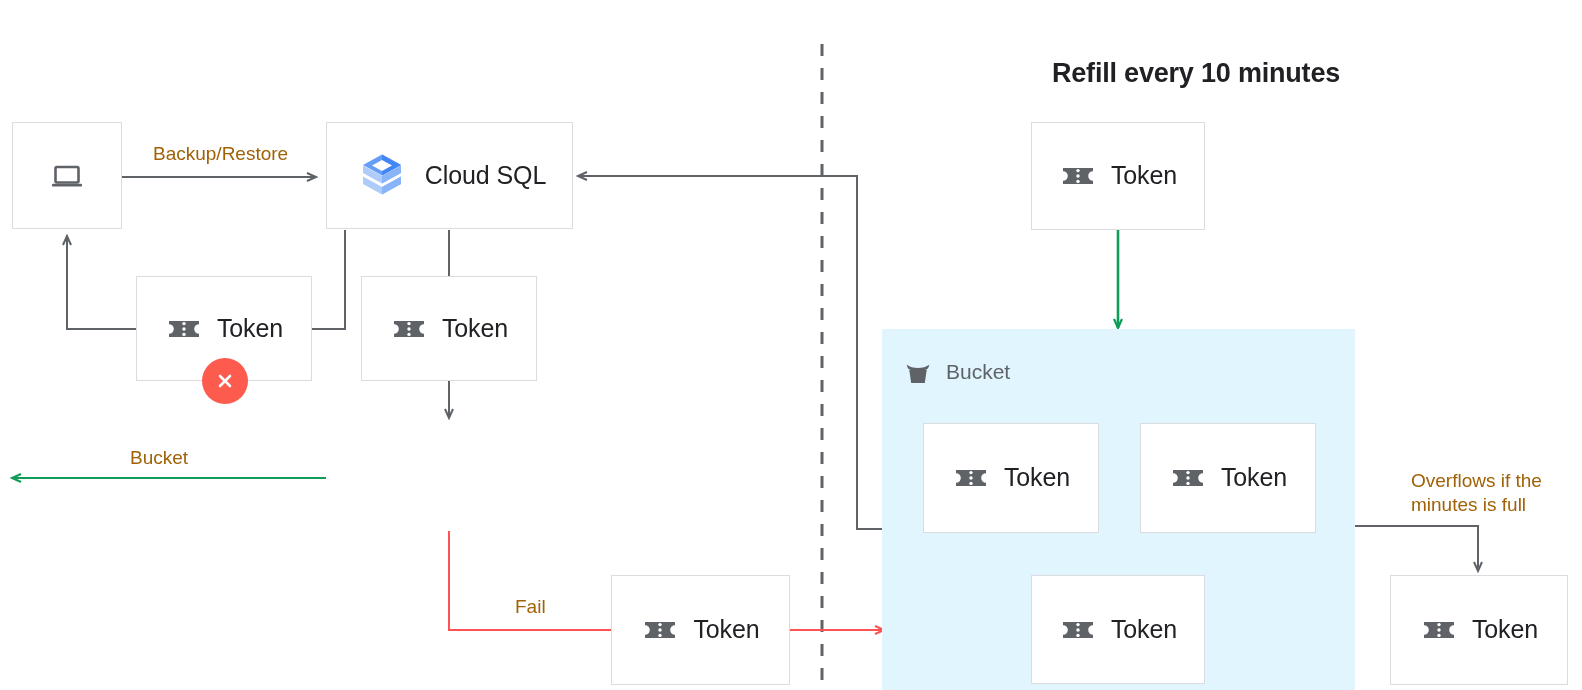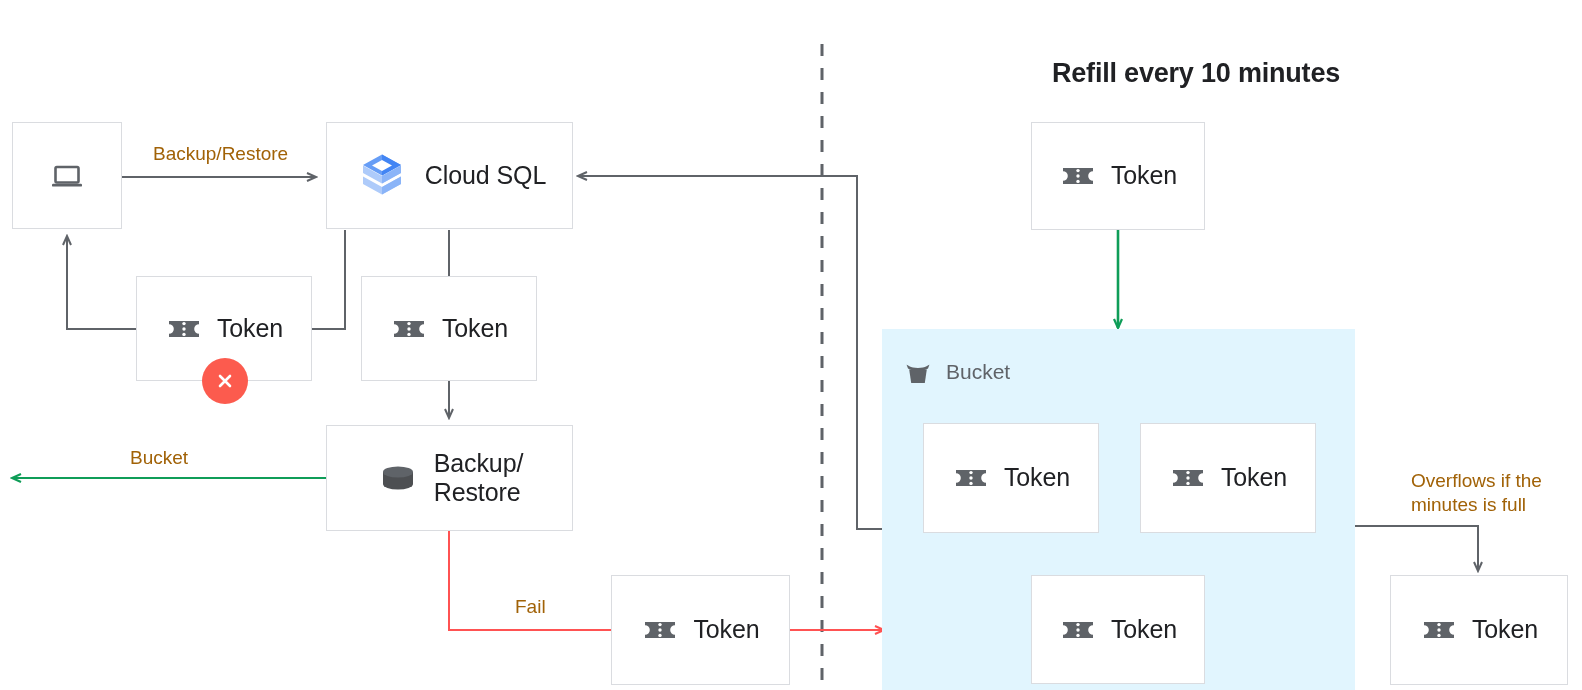--- a/index.html
+++ b/index.html
@@ -194,30 +194,20 @@
       <svg width="38" height="38" viewBox="0 0 38 38">
         <path d="M4,11 h30 v3.2 a4.8,4.8 0 0 0 0,9.6 v3.2 h-30 v-3.2 a4.8,4.8 0 0 0 0,-9.6 Z" fill="#5f6368"></path>
         <circle cx="19" cy="13.6" r="1.7" fill="#ffffff"></circle>
         <circle cx="19" cy="19" r="1.7" fill="#ffffff"></circle>
         <circle cx="19" cy="24.4" r="1.7" fill="#ffffff"></circle>
       </svg>
     </span>
     <span class="node-label">Token</span>
   </div>
 
-  <div class="node-box" style="left:326px; top:381px; width:247px; height:106px;">
-    <span class="icon-holder">
-      <svg width="44" height="44" viewBox="0 0 44 44">
-        <path d="M7,16 h30 v12 a15,5.6 0 0 1 -30,0 Z" fill="#4d4f52"></path>
-        <ellipse cx="22" cy="16" rx="15" ry="5.6" fill="#5f6368"></ellipse>
-      </svg>
-    </span>
-    <span class="node-label">Backup/
-Restore</span>
-  </div>
 
   <div class="node-box" style="left:611px; top:531px; width:179px; height:110px;">
     <span class="icon-holder">
       <svg width="38" height="38" viewBox="0 0 38 38">
         <path d="M4,11 h30 v3.2 a4.8,4.8 0 0 0 0,9.6 v3.2 h-30 v-3.2 a4.8,4.8 0 0 0 0,-9.6 Z" fill="#5f6368"></path>
         <circle cx="19" cy="13.6" r="1.7" fill="#ffffff"></circle>
         <circle cx="19" cy="19" r="1.7" fill="#ffffff"></circle>
         <circle cx="19" cy="24.4" r="1.7" fill="#ffffff"></circle>
       </svg>
     </span>

